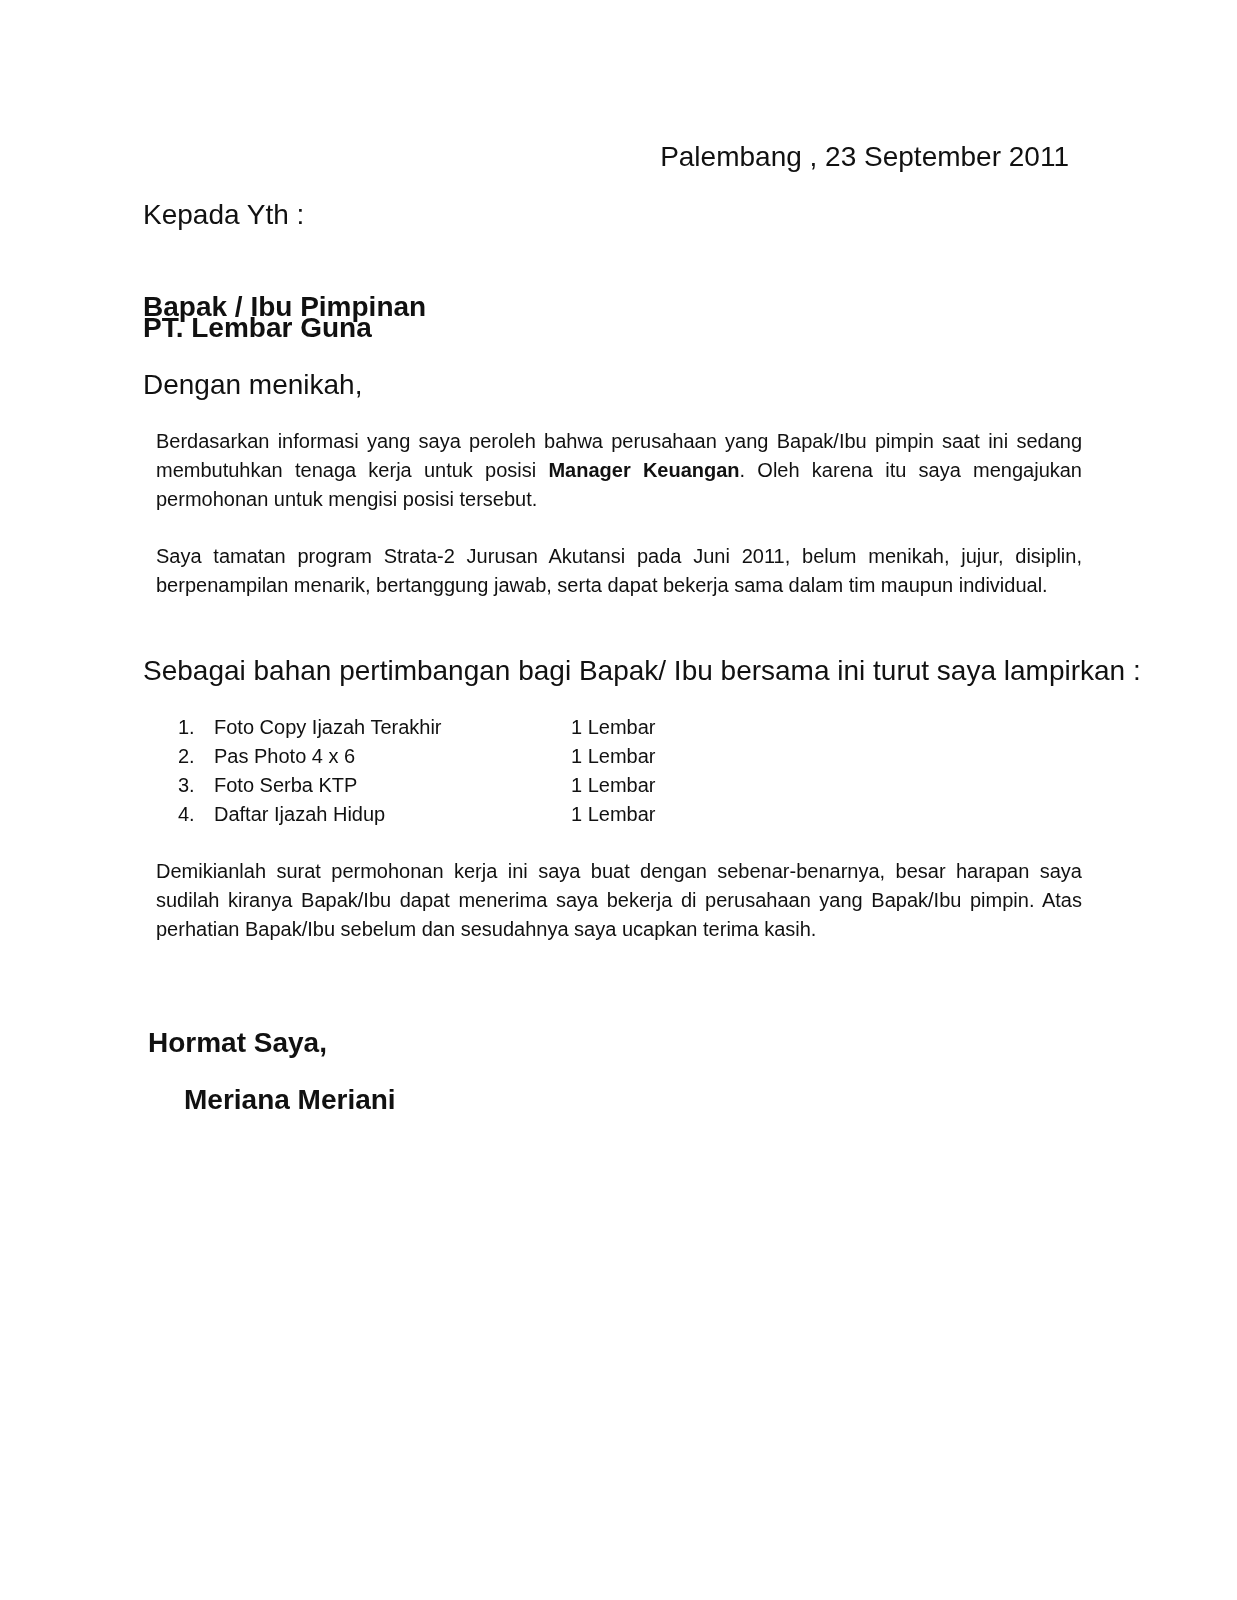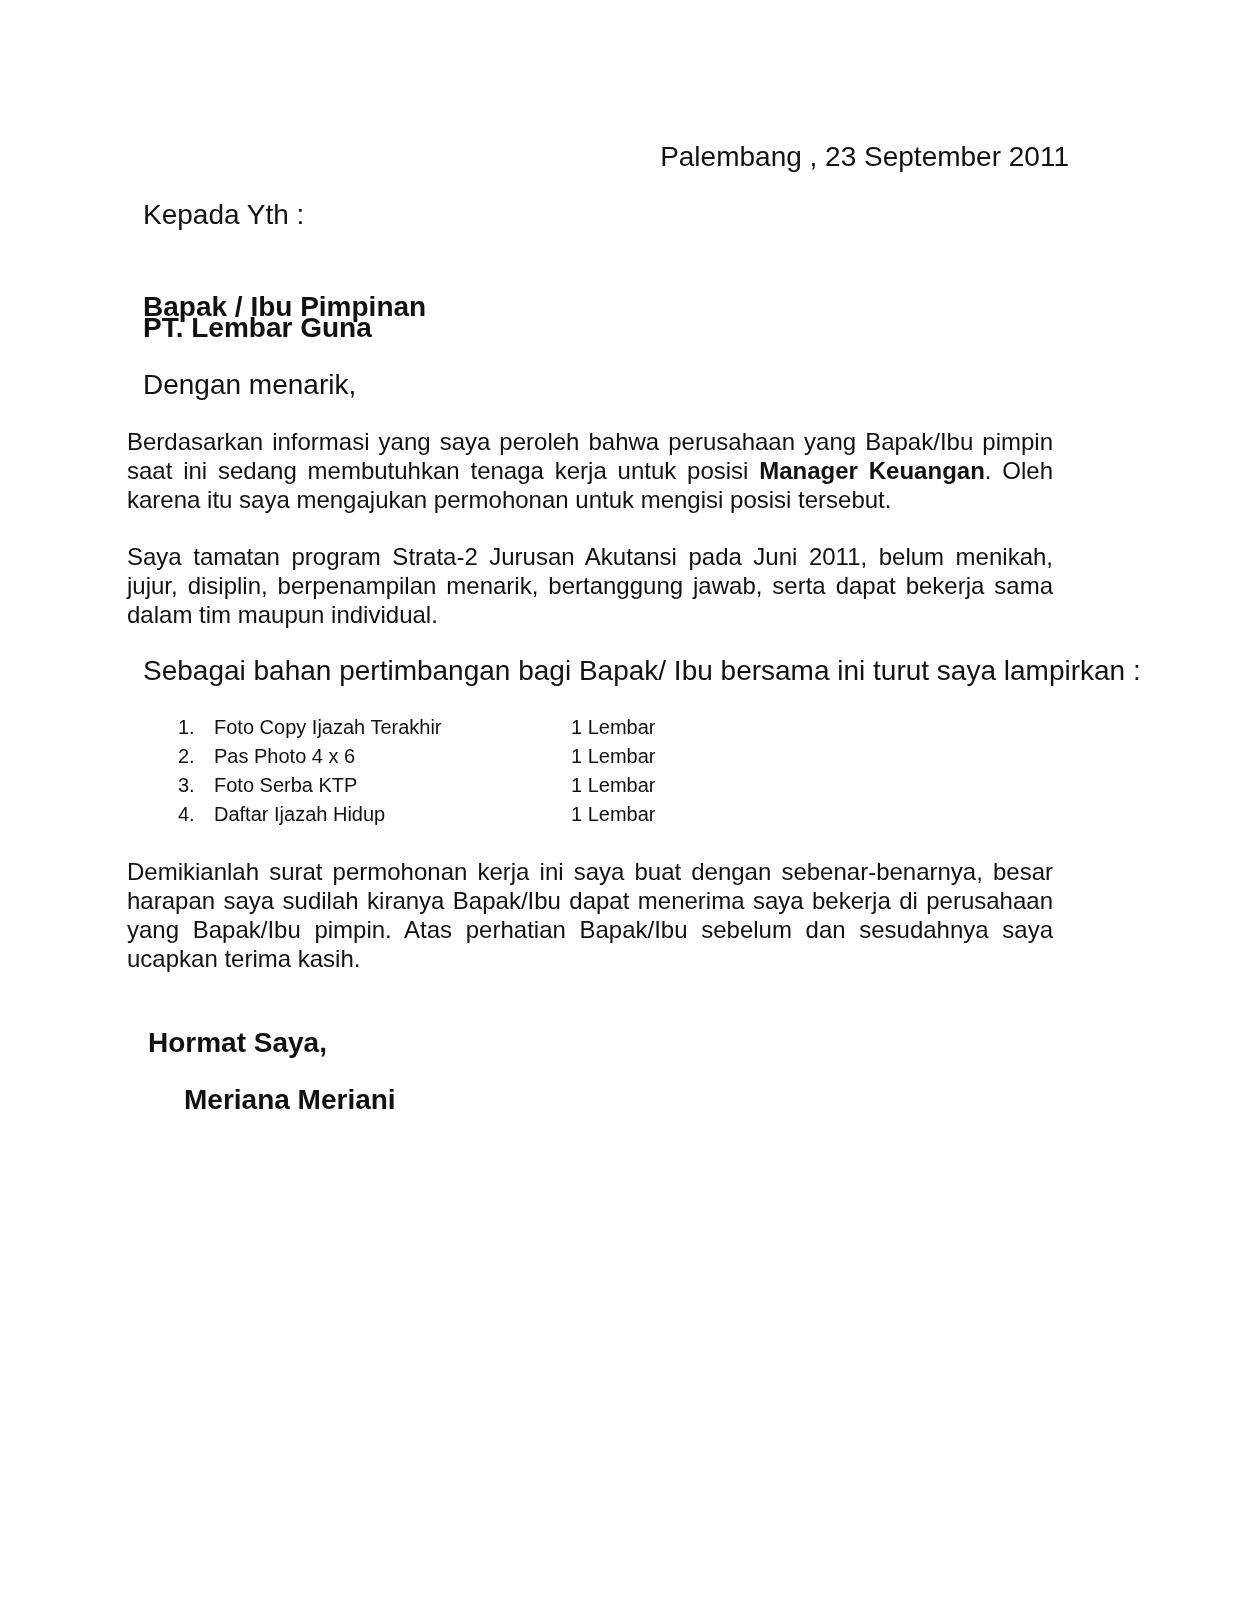--- a/index.html
+++ b/index.html
@@ -29,23 +29,23 @@
       line-height: 29px;
       font-size: 28px;
     }
     .bold { font-weight: bold; }
     .date {
       right: 168px;
       top: 142px;
     }
     .para {
       position: absolute;
-      left: 127px;
+      left: 156px;
       width: 926px;
-      font-size: 24px;
+      font-size: 20px;
       line-height: 29px;
       text-align: justify;
       text-align-last: left;
     }
     .para b { font-weight: bold; }
     .list {
       position: absolute;
       left: 143px;
       top: 713px;
       width: 700px;
@@ -77,21 +77,21 @@
 <div class="page">
 
   <div class="line date">Palembang , 23 September 2011</div>
 
   <div class="line" style="left:143px; top:200px;">Kepada Yth :</div>
 
   <div class="line bold" style="left:143px; top:256px;margin-top:36px;">Bapak / Ibu Pimpinan</div>
 
   <div class="line bold" style="left:143px; top:313px;">PT. Lembar Guna</div>
 
-  <div class="line" style="left:143px; top:370px;">Dengan menarik,</div>
+  <div class="line" style="left:143px; top:370px;">Dengan menikah,</div>
 
   <div class="para" style="top:427px;">
     <span>Berdasarkan informasi yang saya peroleh bahwa perusahaan yang Bapak/Ibu pimpin saat ini sedang membutuhkan tenaga kerja untuk posisi </span><b>Manager Keuangan</b><span>. Oleh karena itu saya mengajukan permohonan untuk mengisi posisi tersebut.</span>
   </div>
 
   <div class="para" style="top:542px;">Saya tamatan program Strata-2 Jurusan Akutansi pada Juni 2011, belum menikah, jujur, disiplin, berpenampilan menarik, bertanggung jawab, serta dapat bekerja sama dalam tim maupun individual.</div>
 
   <div class="line" style="left:143px; top:656px;">Sebagai bahan pertimbangan bagi Bapak/ Ibu bersama ini turut saya lampirkan :</div>
 
   <div class="list">

